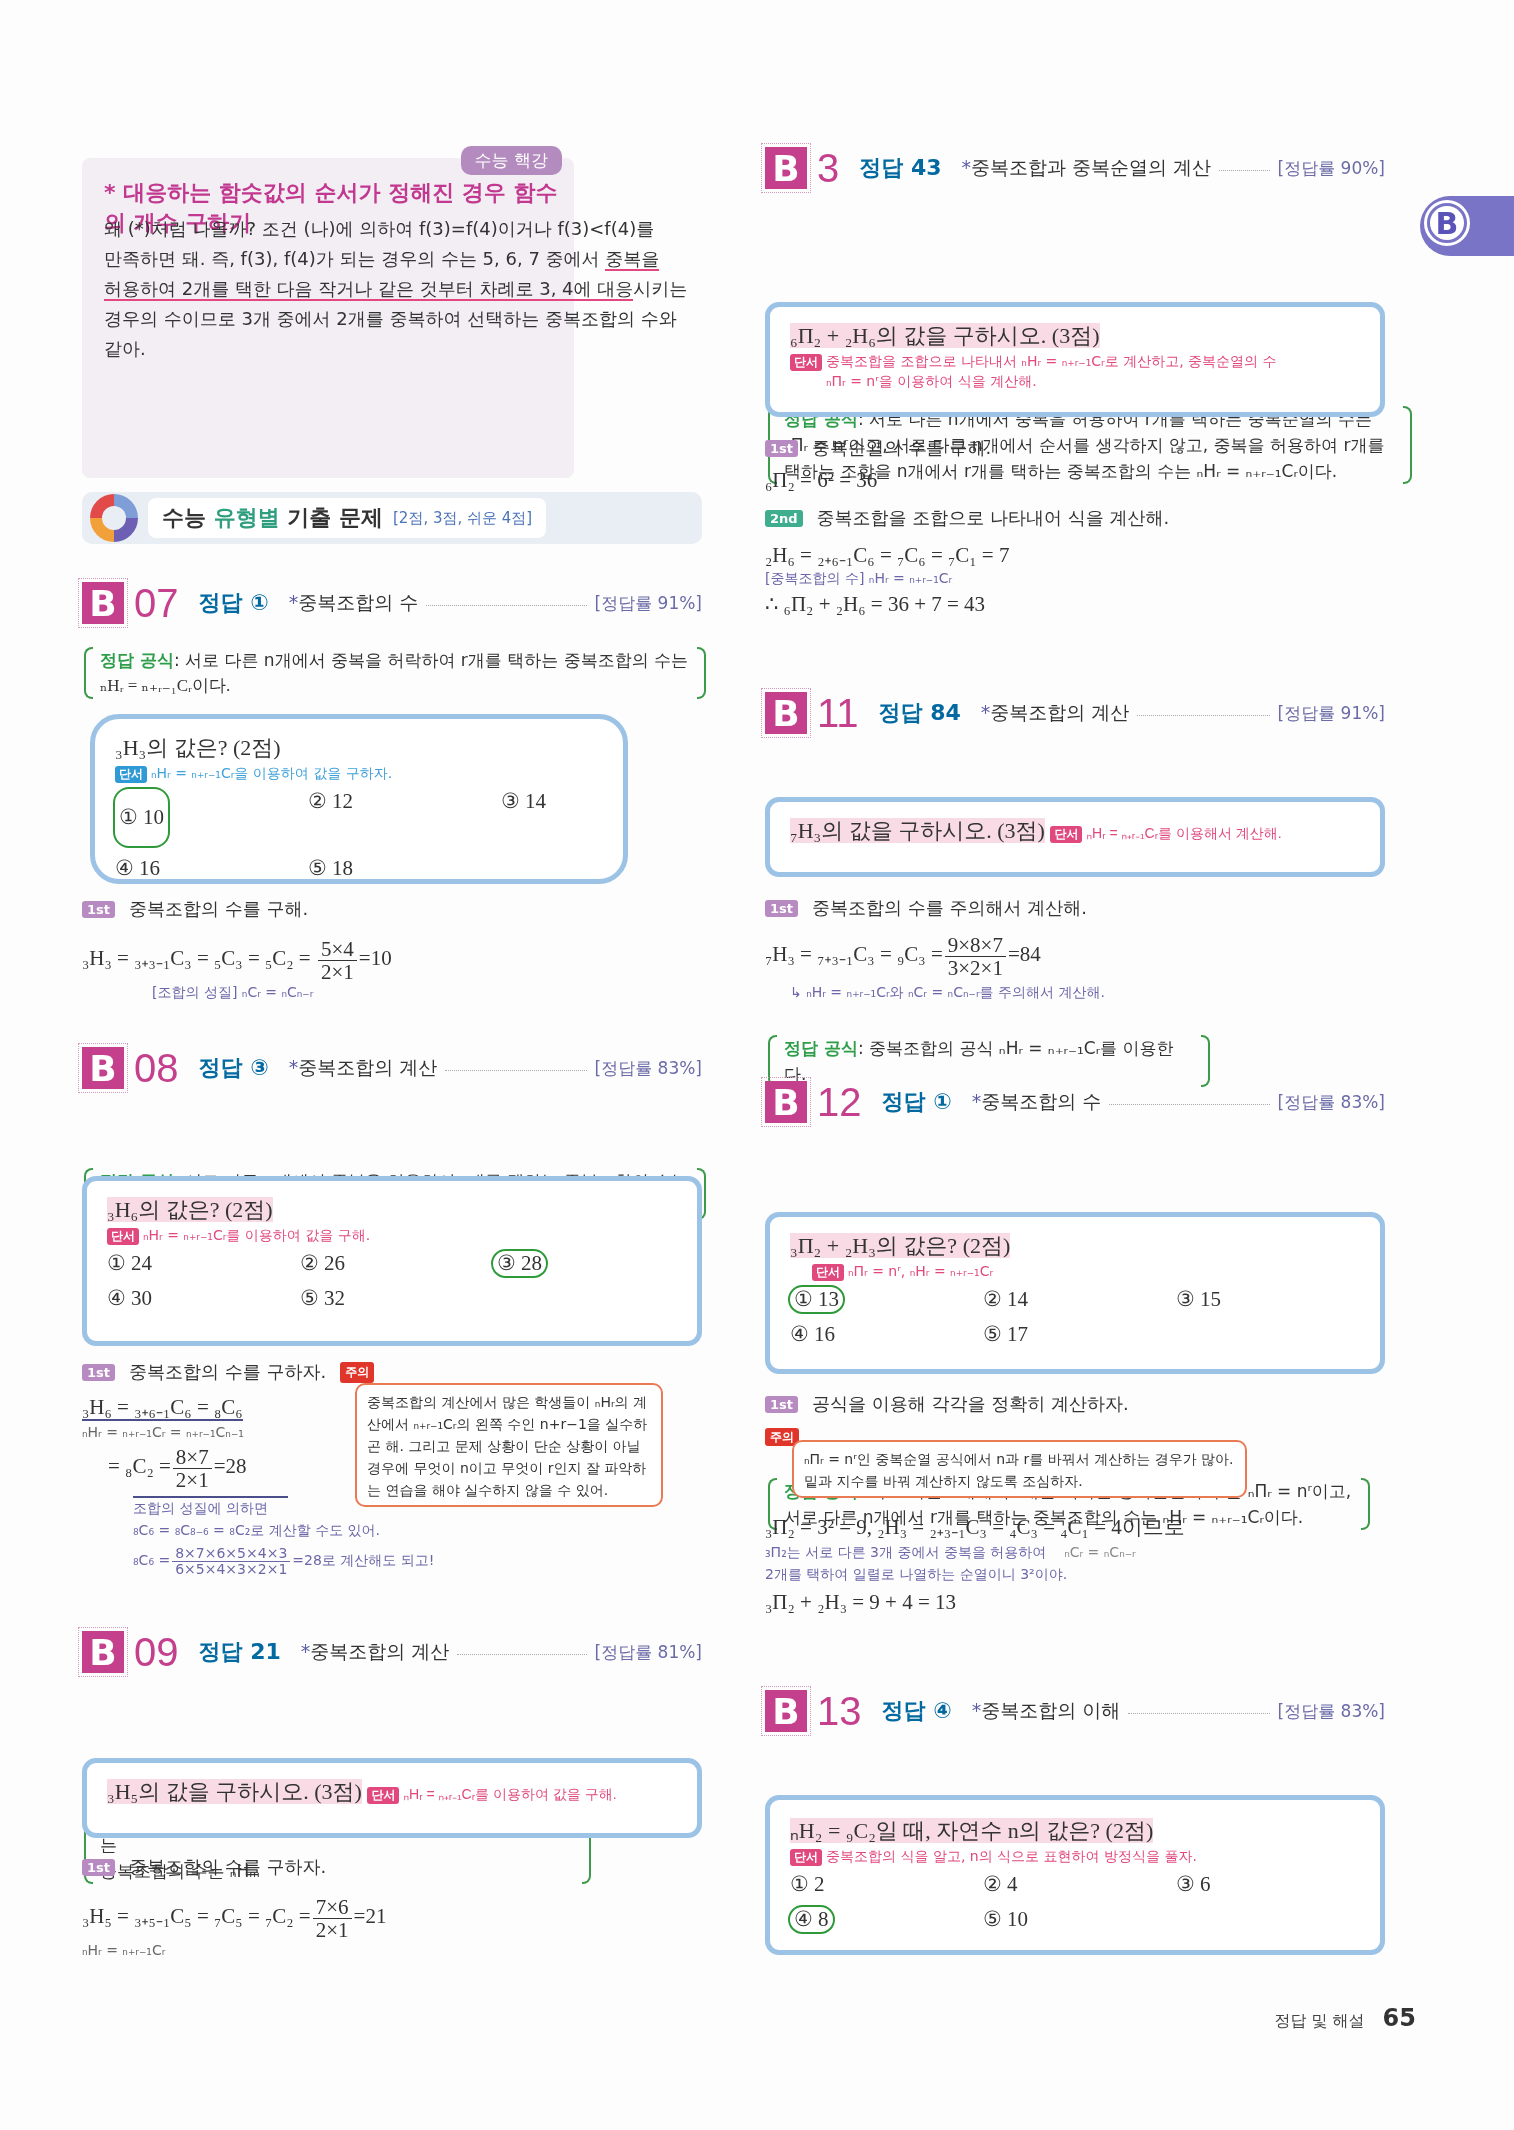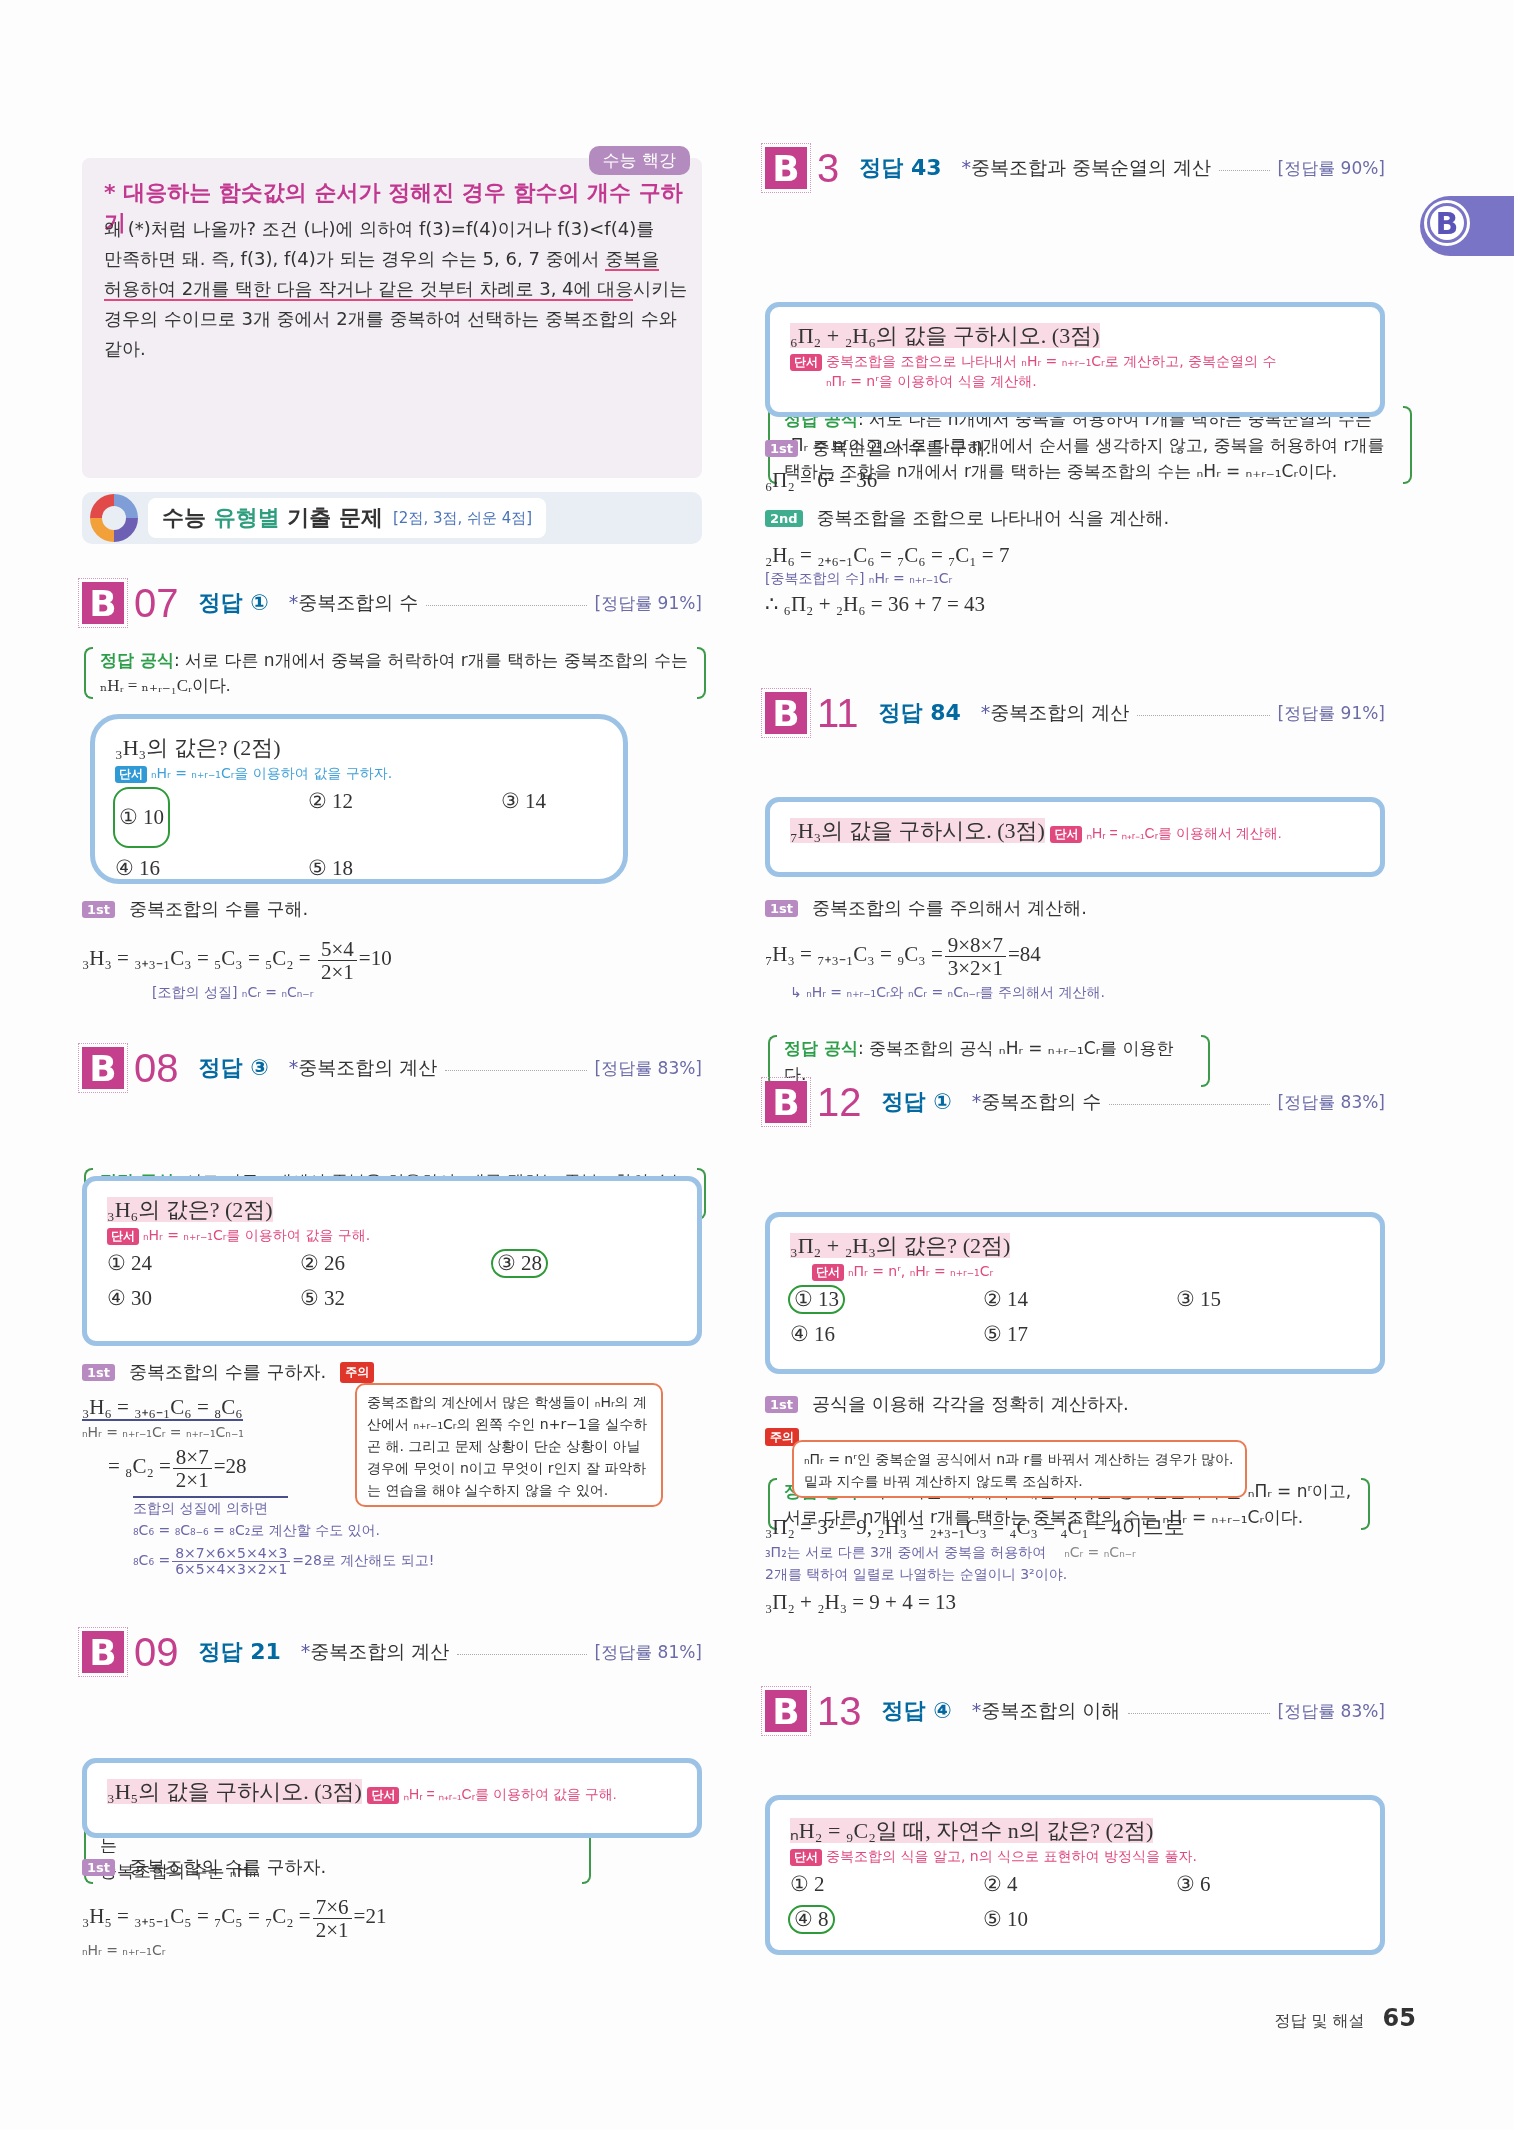--- a/index.html
+++ b/index.html
@@ -2,21 +2,21 @@
 <html><head>
 <meta charset="utf-8">
 <style>
   html, body { margin:0; padding:0; }
   body { width:1514px; height:2130px; background:#fdfdfd; position:relative; overflow:hidden;
          font-family:"DejaVu Sans","Liberation Sans",sans-serif; color:#333; }
   .abs { position:absolute; }
   .serif { font-family:"Liberation Serif","DejaVu Serif",serif; }
 
   
-  .callout { left:82px; top:158px; width:620px; height:320px; background:#f2eef3; border-radius:8px; }
+  .callout { left:82px; top:158px; width:492px; height:320px; background:#f2eef3; border-radius:8px; }
   .callout-tag { right:12px; top:-12px; background:#b48bbf; color:#fff; font-size:17px; padding:3px 14px;
                  border-radius:10px; }
   .callout-title { left:22px; top:20px; font-size:22px; color:#c2378f; font-weight:bold; }
   .callout-body { left:22px; top:56px; width:590px; font-size:18px; line-height:30px; color:#333; }
   .ul-pink { border-bottom:2px solid #e2487f; }
 
   
   .banner { left:82px; top:492px; width:620px; height:52px; background:#e8eef4; border-radius:10px; }
   .banner-logo { left:8px; top:2px; width:48px; height:48px; border-radius:50%;
                  background:conic-gradient(#7f9dd6 0 25%, #6d5fb3 25% 50%, #f2a03a 50% 75%, #e24a4a 75% 100%); }

